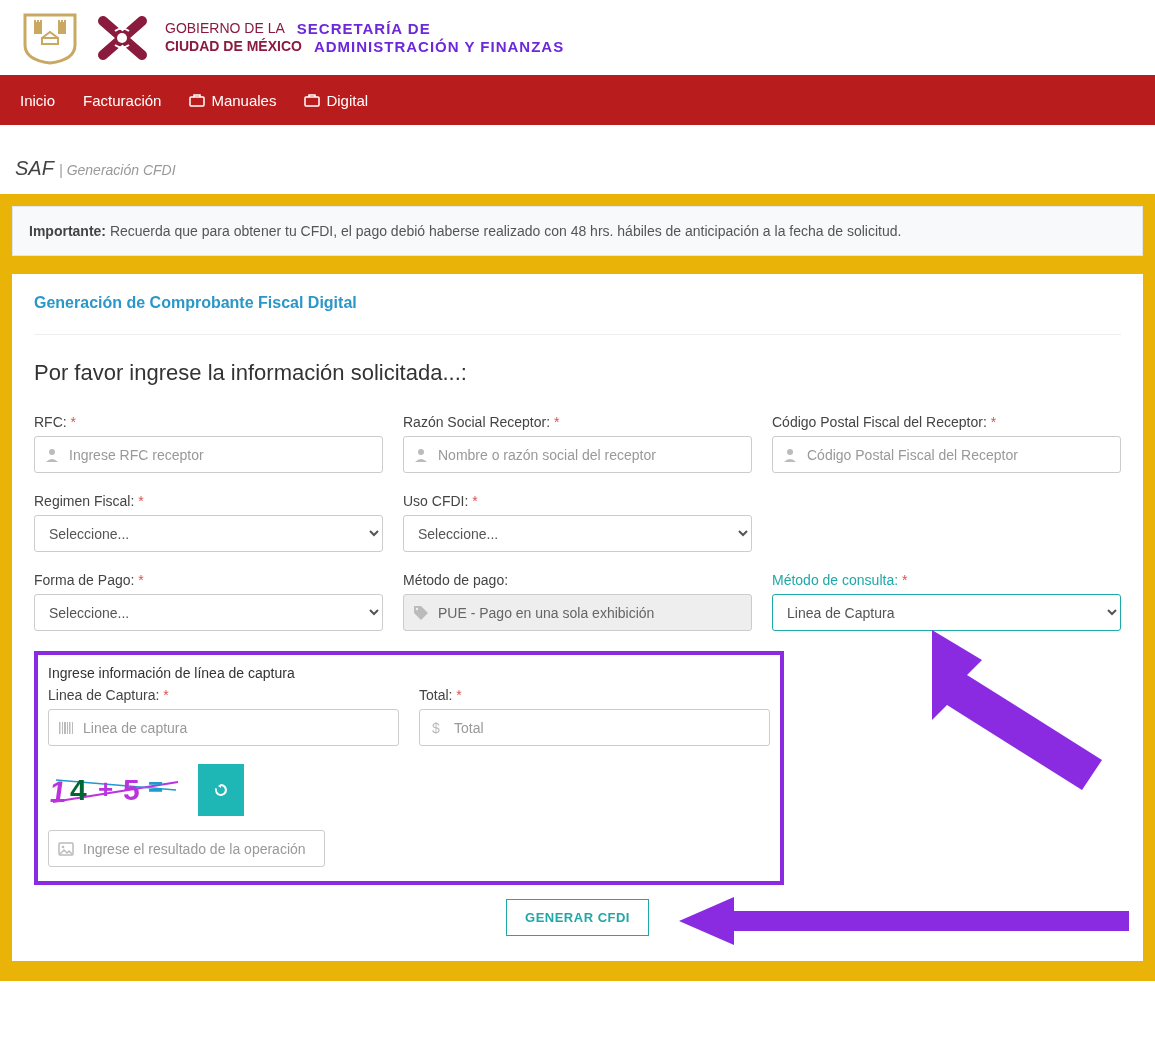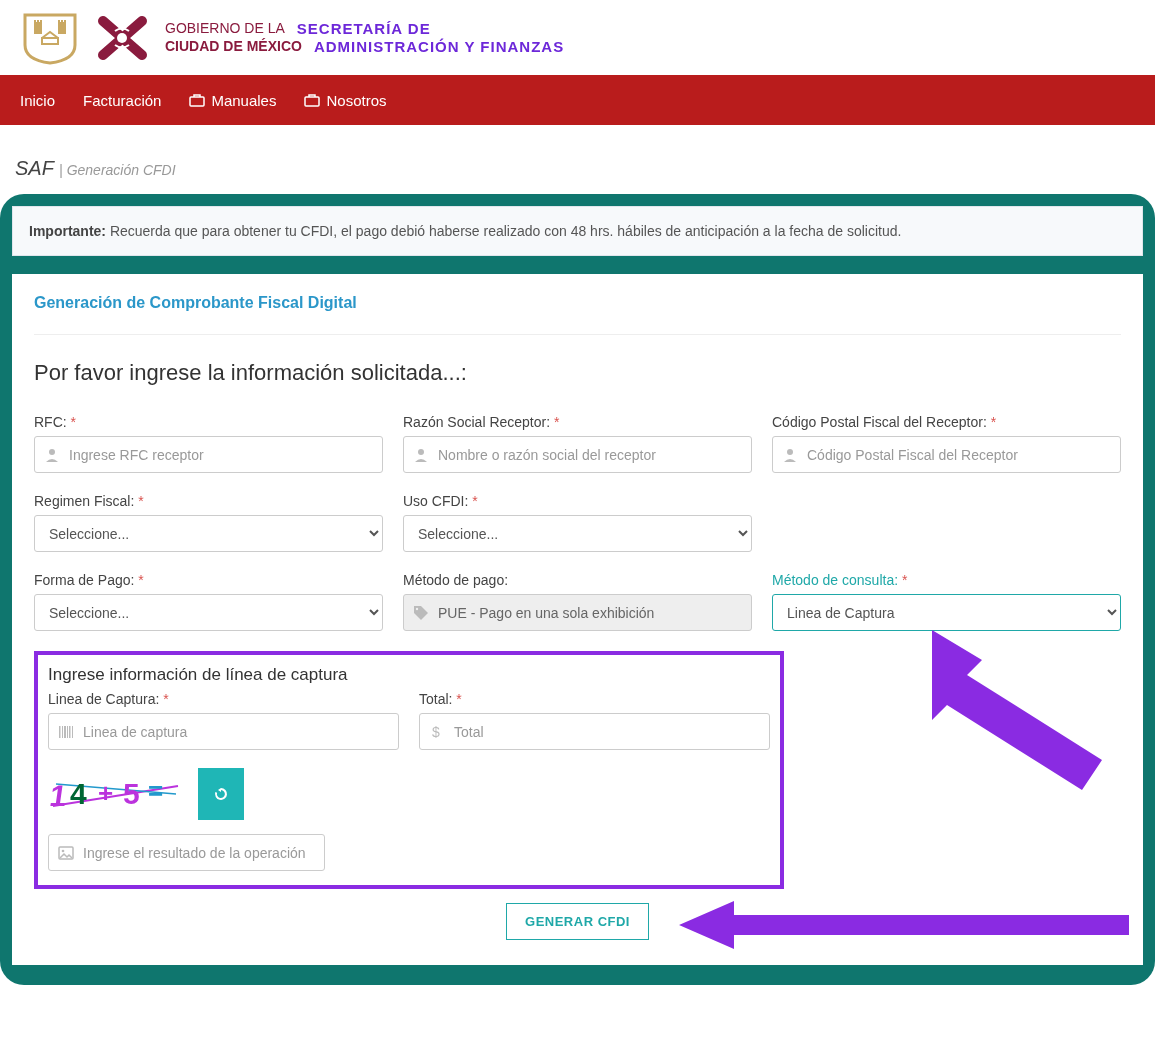--- a/index.html
+++ b/index.html
@@ -18,21 +18,21 @@
   
   .navbar { background: #b91c1c; display: flex; align-items: center; padding: 0 20px; height: 50px; gap: 28px; }
   .nav-item { color: #fff; font-size: 15px; display: flex; align-items: center; gap: 6px; cursor: pointer; }
   .nav-icon { width: 16px; height: 14px; }
 
   
   .breadcrumb { padding: 32px 15px 14px; font-size: 20px; color: #444; font-style: italic; }
   .breadcrumb .sub { color: #999; font-size: 14px; }
 
   
-  .page-body { background: #0f766e; padding: 12px 12px 20px; border-radius: 24px; }
+  .page-body { background: #eab308; padding: 12px 12px 20px; }
   .alert-box { background: #f7f9fb; border: 1px solid #e0e6ec; padding: 16px 16px; margin-bottom: 18px; color: #555; font-size: 14px; }
   .alert-box b { color: #444; }
 
   .panel { background: #fff; padding: 20px 22px 25px; }
   .panel-title { color: #2b97c9; font-size: 16px; font-weight: bold; margin-bottom: 22px; }
   .panel hr { border: none; border-top: 1px solid #eee; margin-bottom: 25px; }
   .panel-subtitle { font-size: 22px; color: #333; margin-bottom: 28px; }
 
   .form-row { display: flex; gap: 20px; margin-bottom: 20px; }
   .form-col { flex: 1; min-width: 0; display: flex; flex-direction: column; gap: 6px; }
@@ -41,21 +41,21 @@
   .input-wrap { position: relative; }
   .input-icon { position: absolute; left: 10px; top: 50%; transform: translateY(-50%); width: 16px; height: 16px; color: #bbb; fill: #bbb; }
   .text-input { width: 100%; height: 37px; border: 1px solid #ccc; border-radius: 3px; padding: 0 10px 0 34px; font-size: 14px; color: #555; }
   .text-input::placeholder { color: #999; }
   select.text-input { padding-left: 10px; appearance: auto; background:#fff; }
   .text-input[disabled] { background: #eee; color: #666; }
   .label-teal { color: #1fa8a8; }
   select.teal-border { border-color: #1fa8a8; }
 
   .capture-box { border: 4px solid #8a2be2; padding: 10px 10px 14px; margin-top: 8px; width: 750px; position: relative; }
-  .capture-title { font-size: 17px; color: #333; margin-bottom: 6px; }
+  .capture-title { font-size: 14px; color: #333; margin-bottom: 6px; }
 
   .captcha-row { display: flex; align-items: center; gap: 10px; margin: 18px 0 14px; }
   .captcha-img { width: 140px; height: 40px; }
   .refresh-btn { width: 46px; height: 52px; background: #1fb6b6; border: none; display: flex; align-items: center; justify-content: center; cursor: pointer; }
   .refresh-btn svg { width: 16px; height: 16px; fill: #fff; }
 
   .generate-row { text-align: center; margin-top: 14px; position: relative; }
   .generate-btn { border: 1px solid #1fa8a8; color: #1fa8a8; background: #fff; padding: 10px 18px; font-size: 13px; font-weight: bold; letter-spacing: 0.5px; cursor: pointer; }
 
   
@@ -106,21 +106,21 @@
         <rect x="1" y="4" width="14" height="9" rx="1" fill="none" stroke="#fff" stroke-width="1.5"></rect>
         <path d="M5 4 v-2 h6 v2" fill="none" stroke="#fff" stroke-width="1.5"></path>
       </svg>
     <span>Manuales</span>
   </div>
   <div class="nav-item">
     <svg class="nav-icon" viewBox="0 0 16 14">
         <rect x="1" y="4" width="14" height="9" rx="1" fill="none" stroke="#fff" stroke-width="1.5"></rect>
         <path d="M5 4 v-2 h6 v2" fill="none" stroke="#fff" stroke-width="1.5"></path>
       </svg>
-    <span>Nosotros</span>
+    <span>Digital</span>
   </div>
 </div>
 
 <div class="breadcrumb">
   <span>SAF</span>
   <span class="sub">| Generación CFDI</span>
 </div>
 
 <div class="page-body">
 

